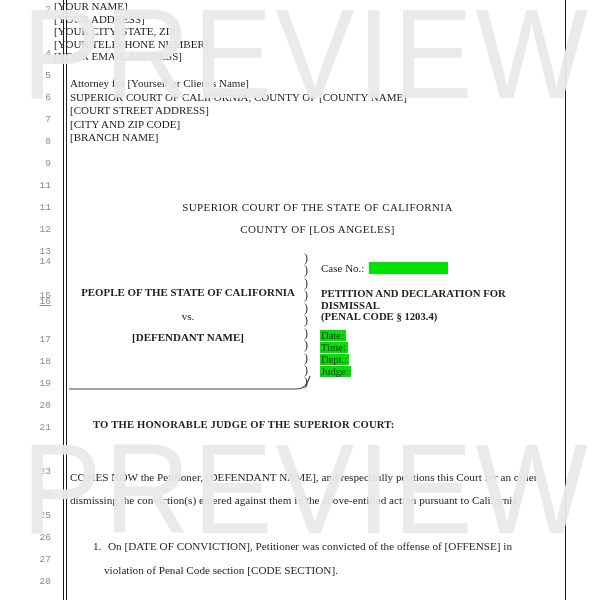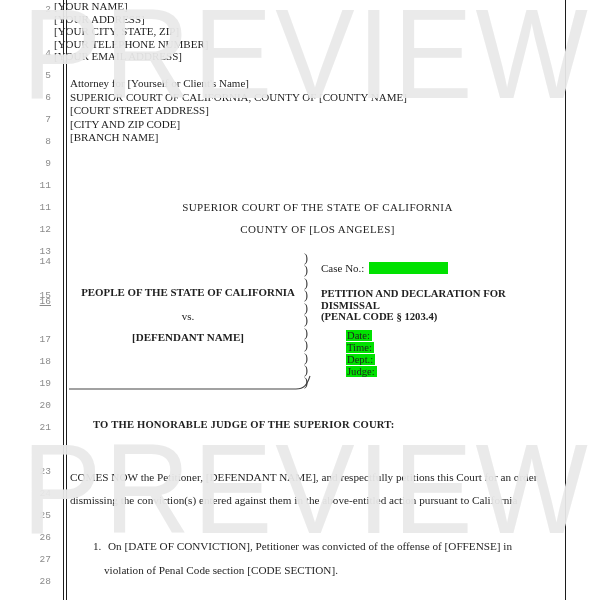--- a/index.html
+++ b/index.html
@@ -18,21 +18,21 @@
   .pl-col{position:absolute;left:70px;width:236px;text-align:center;white-space:nowrap;}
   #plaintiff{top:286px;font-weight:bold;font-size:10.9px;}
   #versus{top:310px;font-size:11px;}
   #defendant{top:331px;font-weight:bold;font-size:11px;}
   .parens{position:absolute;left:304px;top:252px;font-size:12px;line-height:12.45px;color:#333;}
   .parens div{height:12.45px;}
   .case-row{position:absolute;left:321px;top:262px;font-size:11px;white-space:nowrap;}
   .case-blank{display:inline-block;width:79px;height:12px;margin-left:5px;vertical-align:-2px;}
   .title-block{position:absolute;left:321px;top:288px;font-weight:bold;font-size:10.7px;
       line-height:11.6px;white-space:nowrap;}
-  .hearing{position:absolute;left:320px;top:330px;font-size:10.6px;line-height:12.15px;margin-left:26px;}
+  .hearing{position:absolute;left:320px;top:330px;font-size:10.6px;line-height:12.15px;}
   .hearing .row{height:12.15px;}
   .hearing .hl{padding:0 2px 0 1px;}
   .salutation{position:absolute;left:93px;top:419px;font-weight:bold;font-size:10.6px;
       letter-spacing:0.2px;white-space:nowrap;}
   .para{position:absolute;left:70px;top:466px;font-size:11.2px;line-height:22.6px;white-space:nowrap;}
   .para div{height:22.6px;}
   .item1a{position:absolute;left:93px;top:540px;font-size:11.2px;white-space:nowrap;}
   .item1a .marker{display:inline-block;width:15px;}
   .item1b{position:absolute;left:104px;top:564px;font-size:11.2px;white-space:nowrap;}
   .capline{position:absolute;left:68px;top:375px;}

